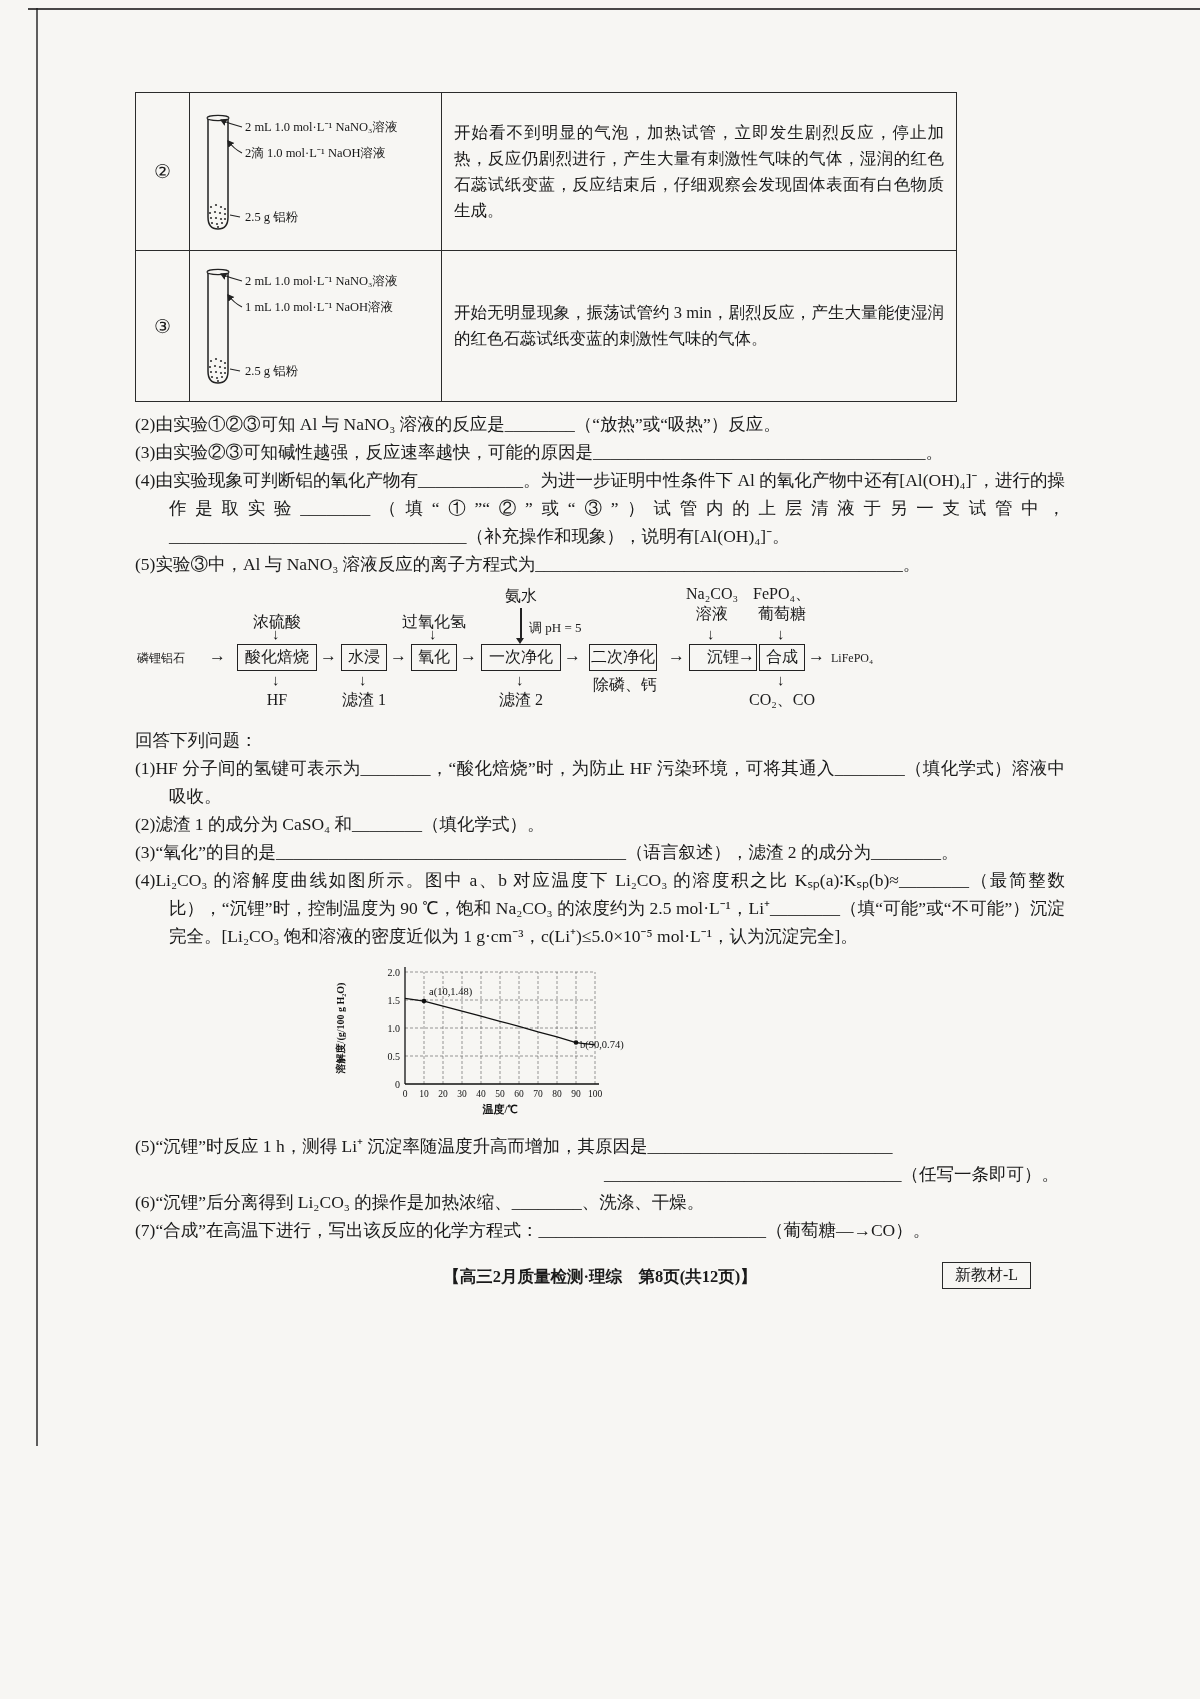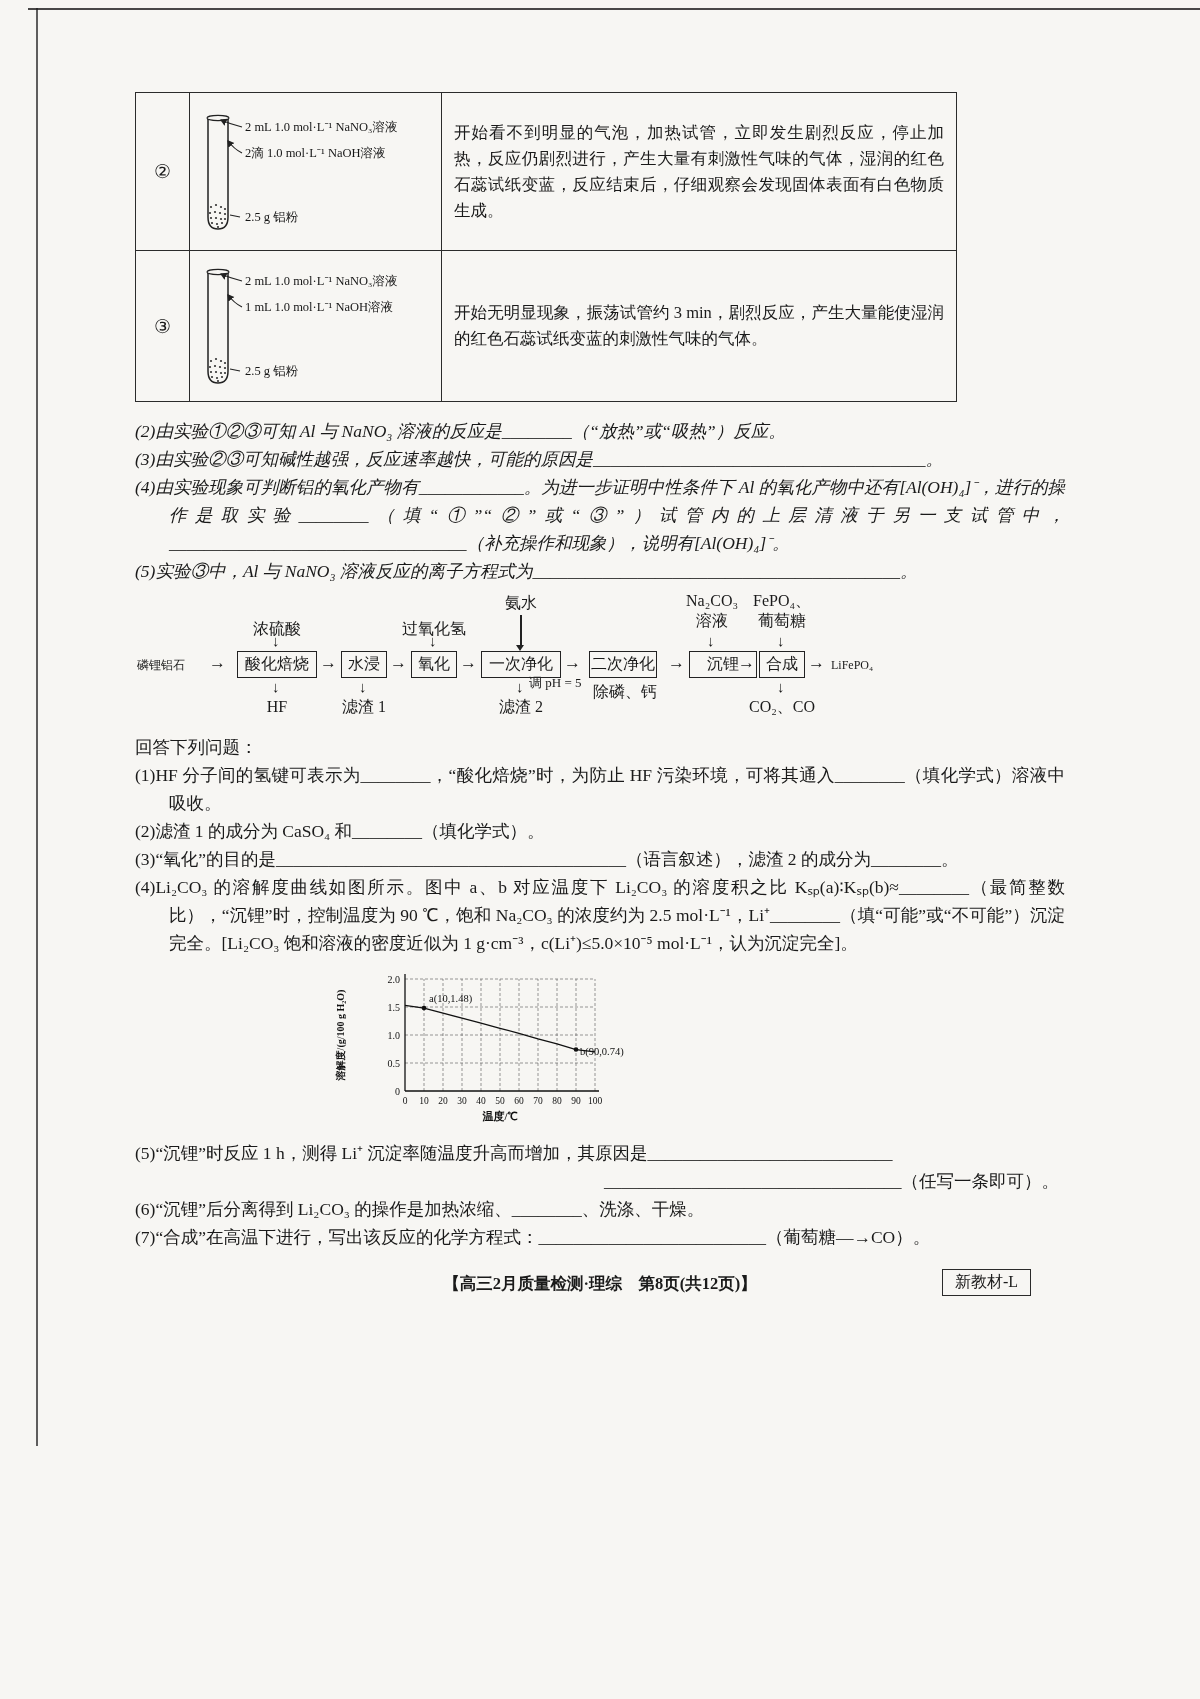--- a/index.html
+++ b/index.html
@@ -22,33 +22,33 @@
   td.cell-id { width:54px; text-align:center; font-size:19px; }
   td.cell-diagram { width:252px; padding:0; }
   td.cell-obs { padding:8px 12px; font-size:16.5px; line-height:26px; text-align:justify; }
   tr.row-a { height:158px; }
   tr.row-b { height:150px; }
   .tube-svg { display:block; }
   .tube-svg text { font-size:12.5px; fill:#161616; font-family:"Liberation Serif", serif; }
 
   
   .q { font-size:17.5px; line-height:28px; padding-left:34px; text-indent:-34px; text-align:justify; }
-  .q27block { margin-top:15px;font-style:italic; }
+  .q27block { margin-top:8px; }
   .q28intro { font-size:17.5px; line-height:28px; text-indent:-35px; margin-top:10px; text-align:justify; }
   .answer-prompt { font-size:17.5px; line-height:28px; }
   .q-cont-right { font-size:17.5px; line-height:28px; text-align:right; padding-right:6px; }
 
   
   .flow { position:relative; height:138px; margin:6px 0 4px 2px; font-size:16px; }
   .fbox { position:absolute; top:60px; height:27px; line-height:23px; border:1.6px solid #222; text-align:center; background:transparent; }
   .fsrc { position:absolute; font-size:12px; line-height:22px; white-space:nowrap; }
   .harr { position:absolute; top:62px; font-size:17px; }
   .darr { position:absolute; font-size:15px; line-height:16px; }
   .flabel { position:absolute; text-align:center; font-size:16px; line-height:20px; }
-  .fnote { position:absolute; font-size:13px; line-height:15px; white-space:nowrap;margin-top:48px; }
+  .fnote { position:absolute; font-size:13px; line-height:15px; white-space:nowrap; }
   .vline { position:absolute; width:1.6px; background:#222; }
   .vtri { position:absolute; width:0; height:0; border:4px solid transparent; border-top:6px solid #222; }
 
   
   .chart-wrap { margin:12px 0 8px 195px; width:310px; }
   .chart-wrap svg text { font-family:"Liberation Serif", serif; fill:#111; }
 
   
   .footer { position:relative; margin-top:22px; text-align:center; font-size:16.5px; font-weight:600; }
   .footer-tag { position:absolute; right:34px; top:-4px; border:1.8px solid #2a2a2a; padding:2px 12px; font-weight:500; font-size:16px; }

